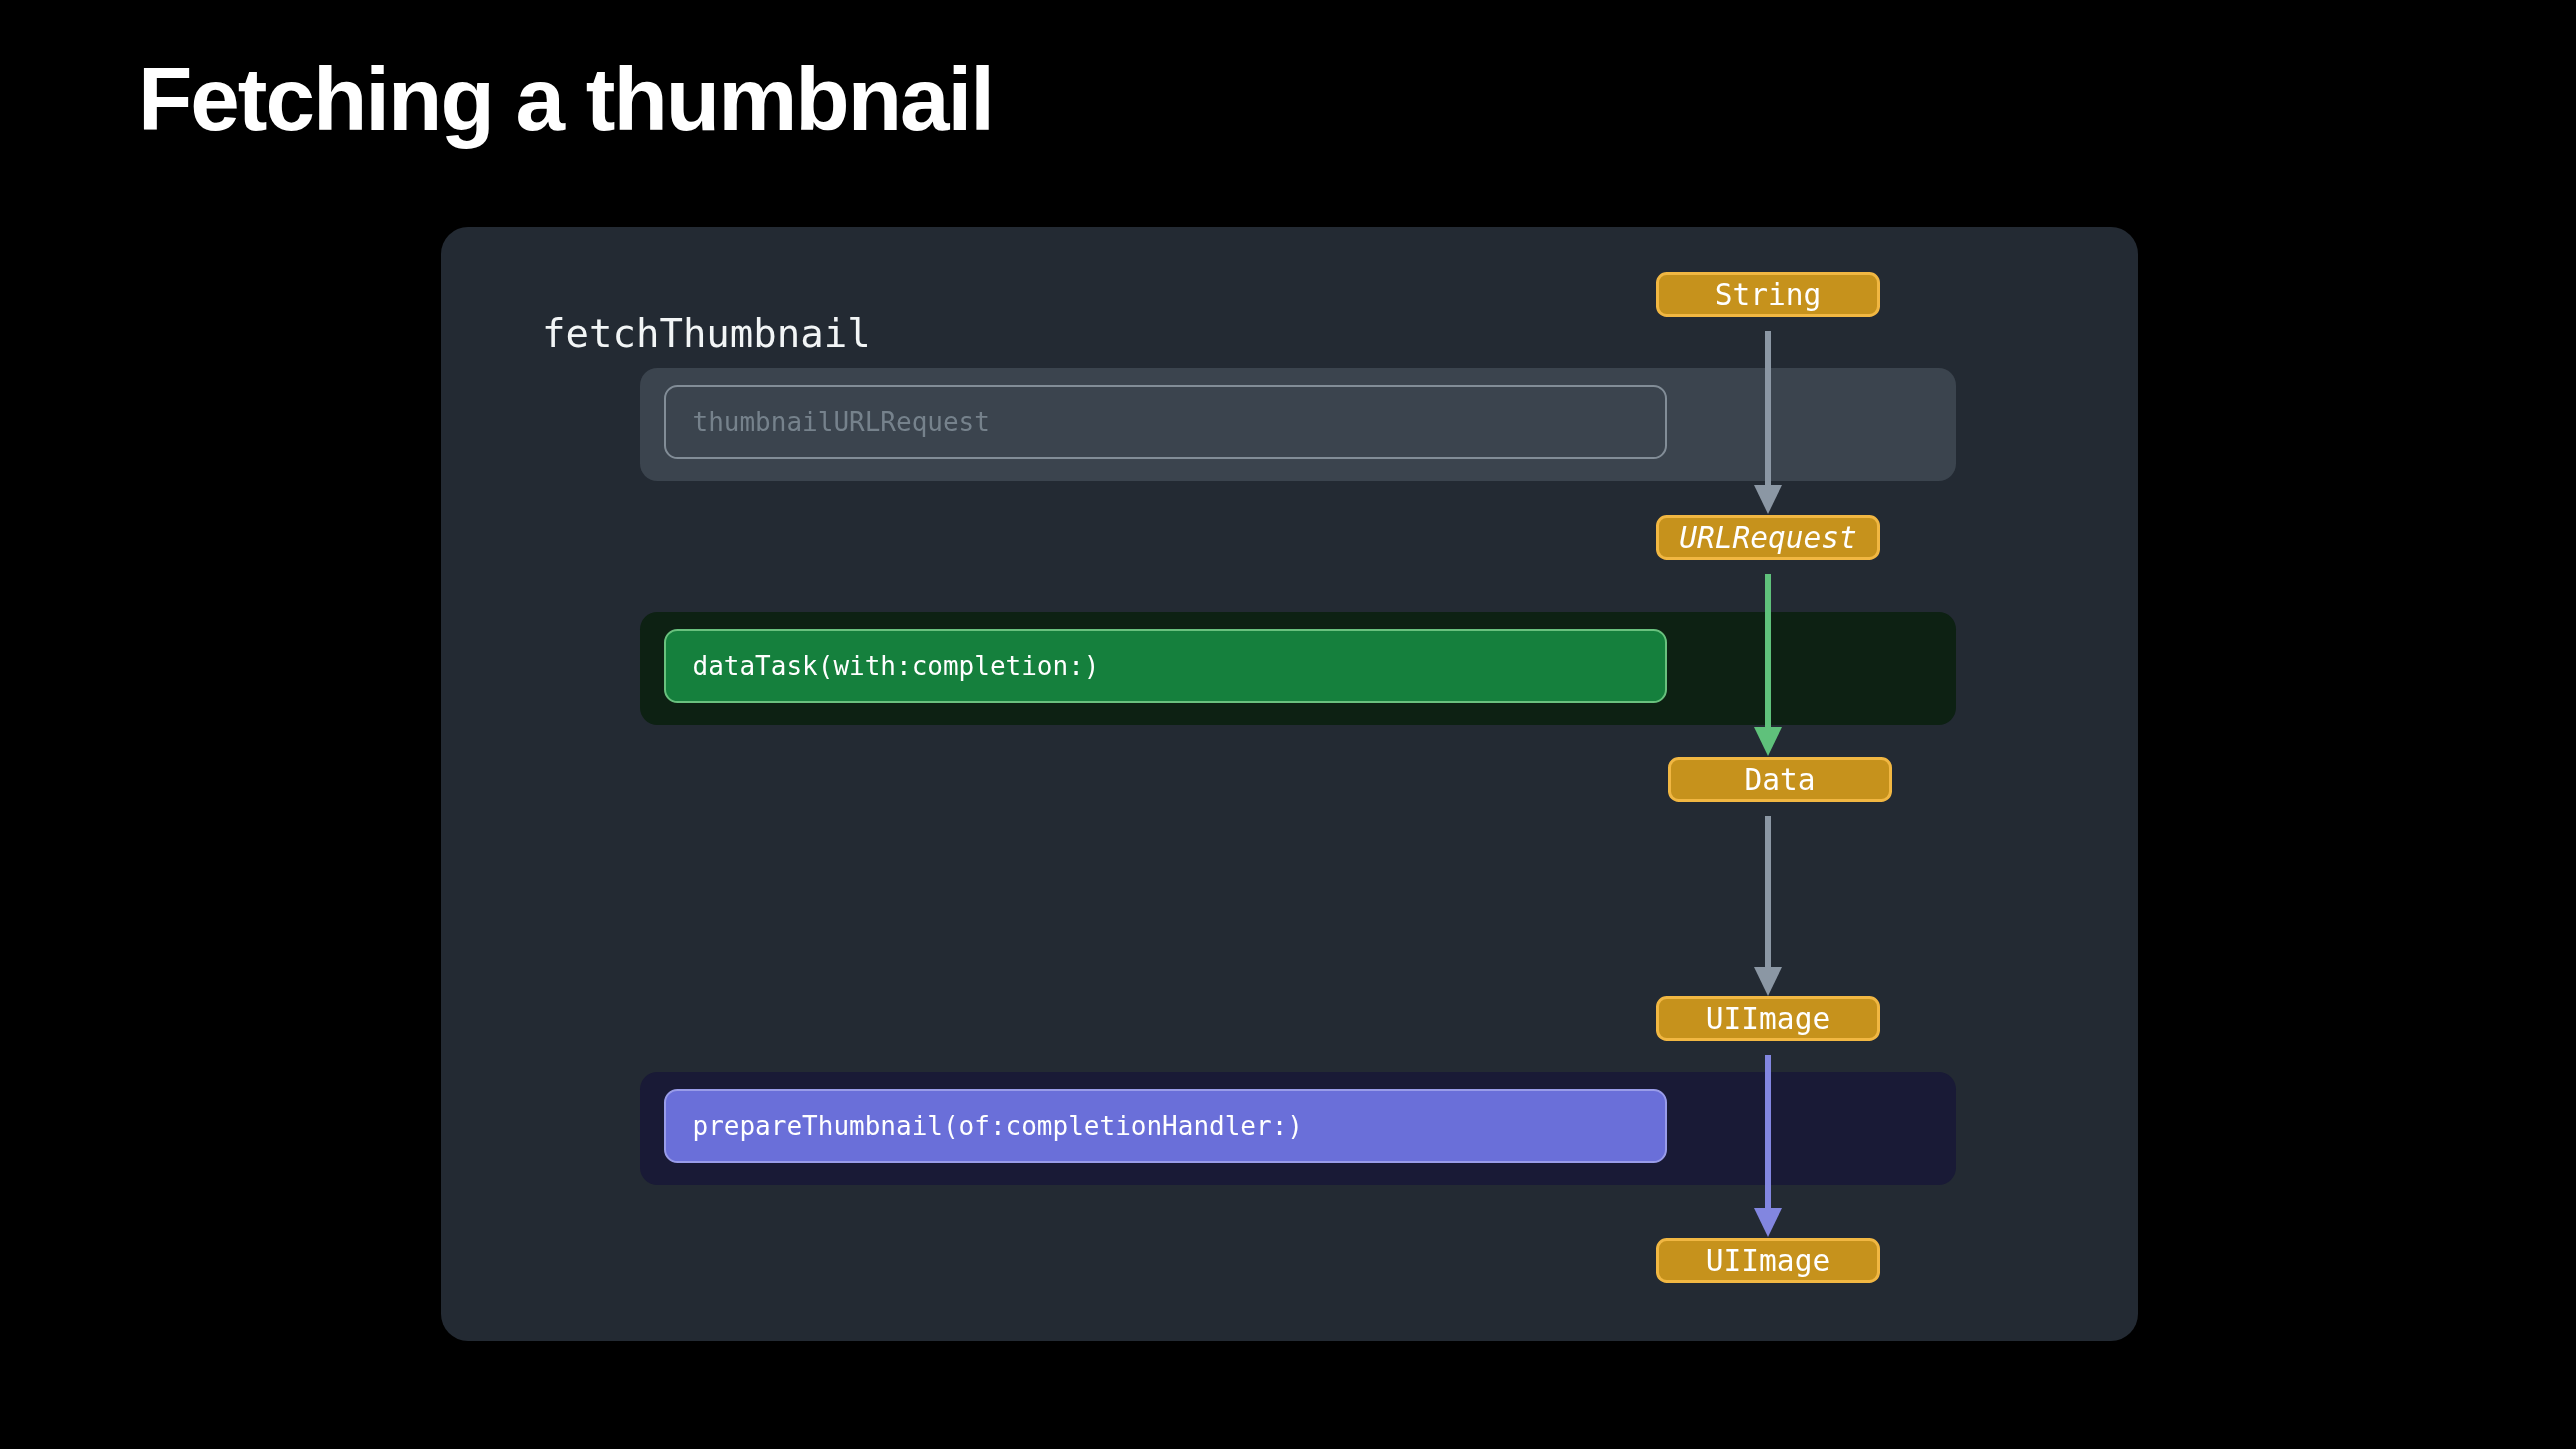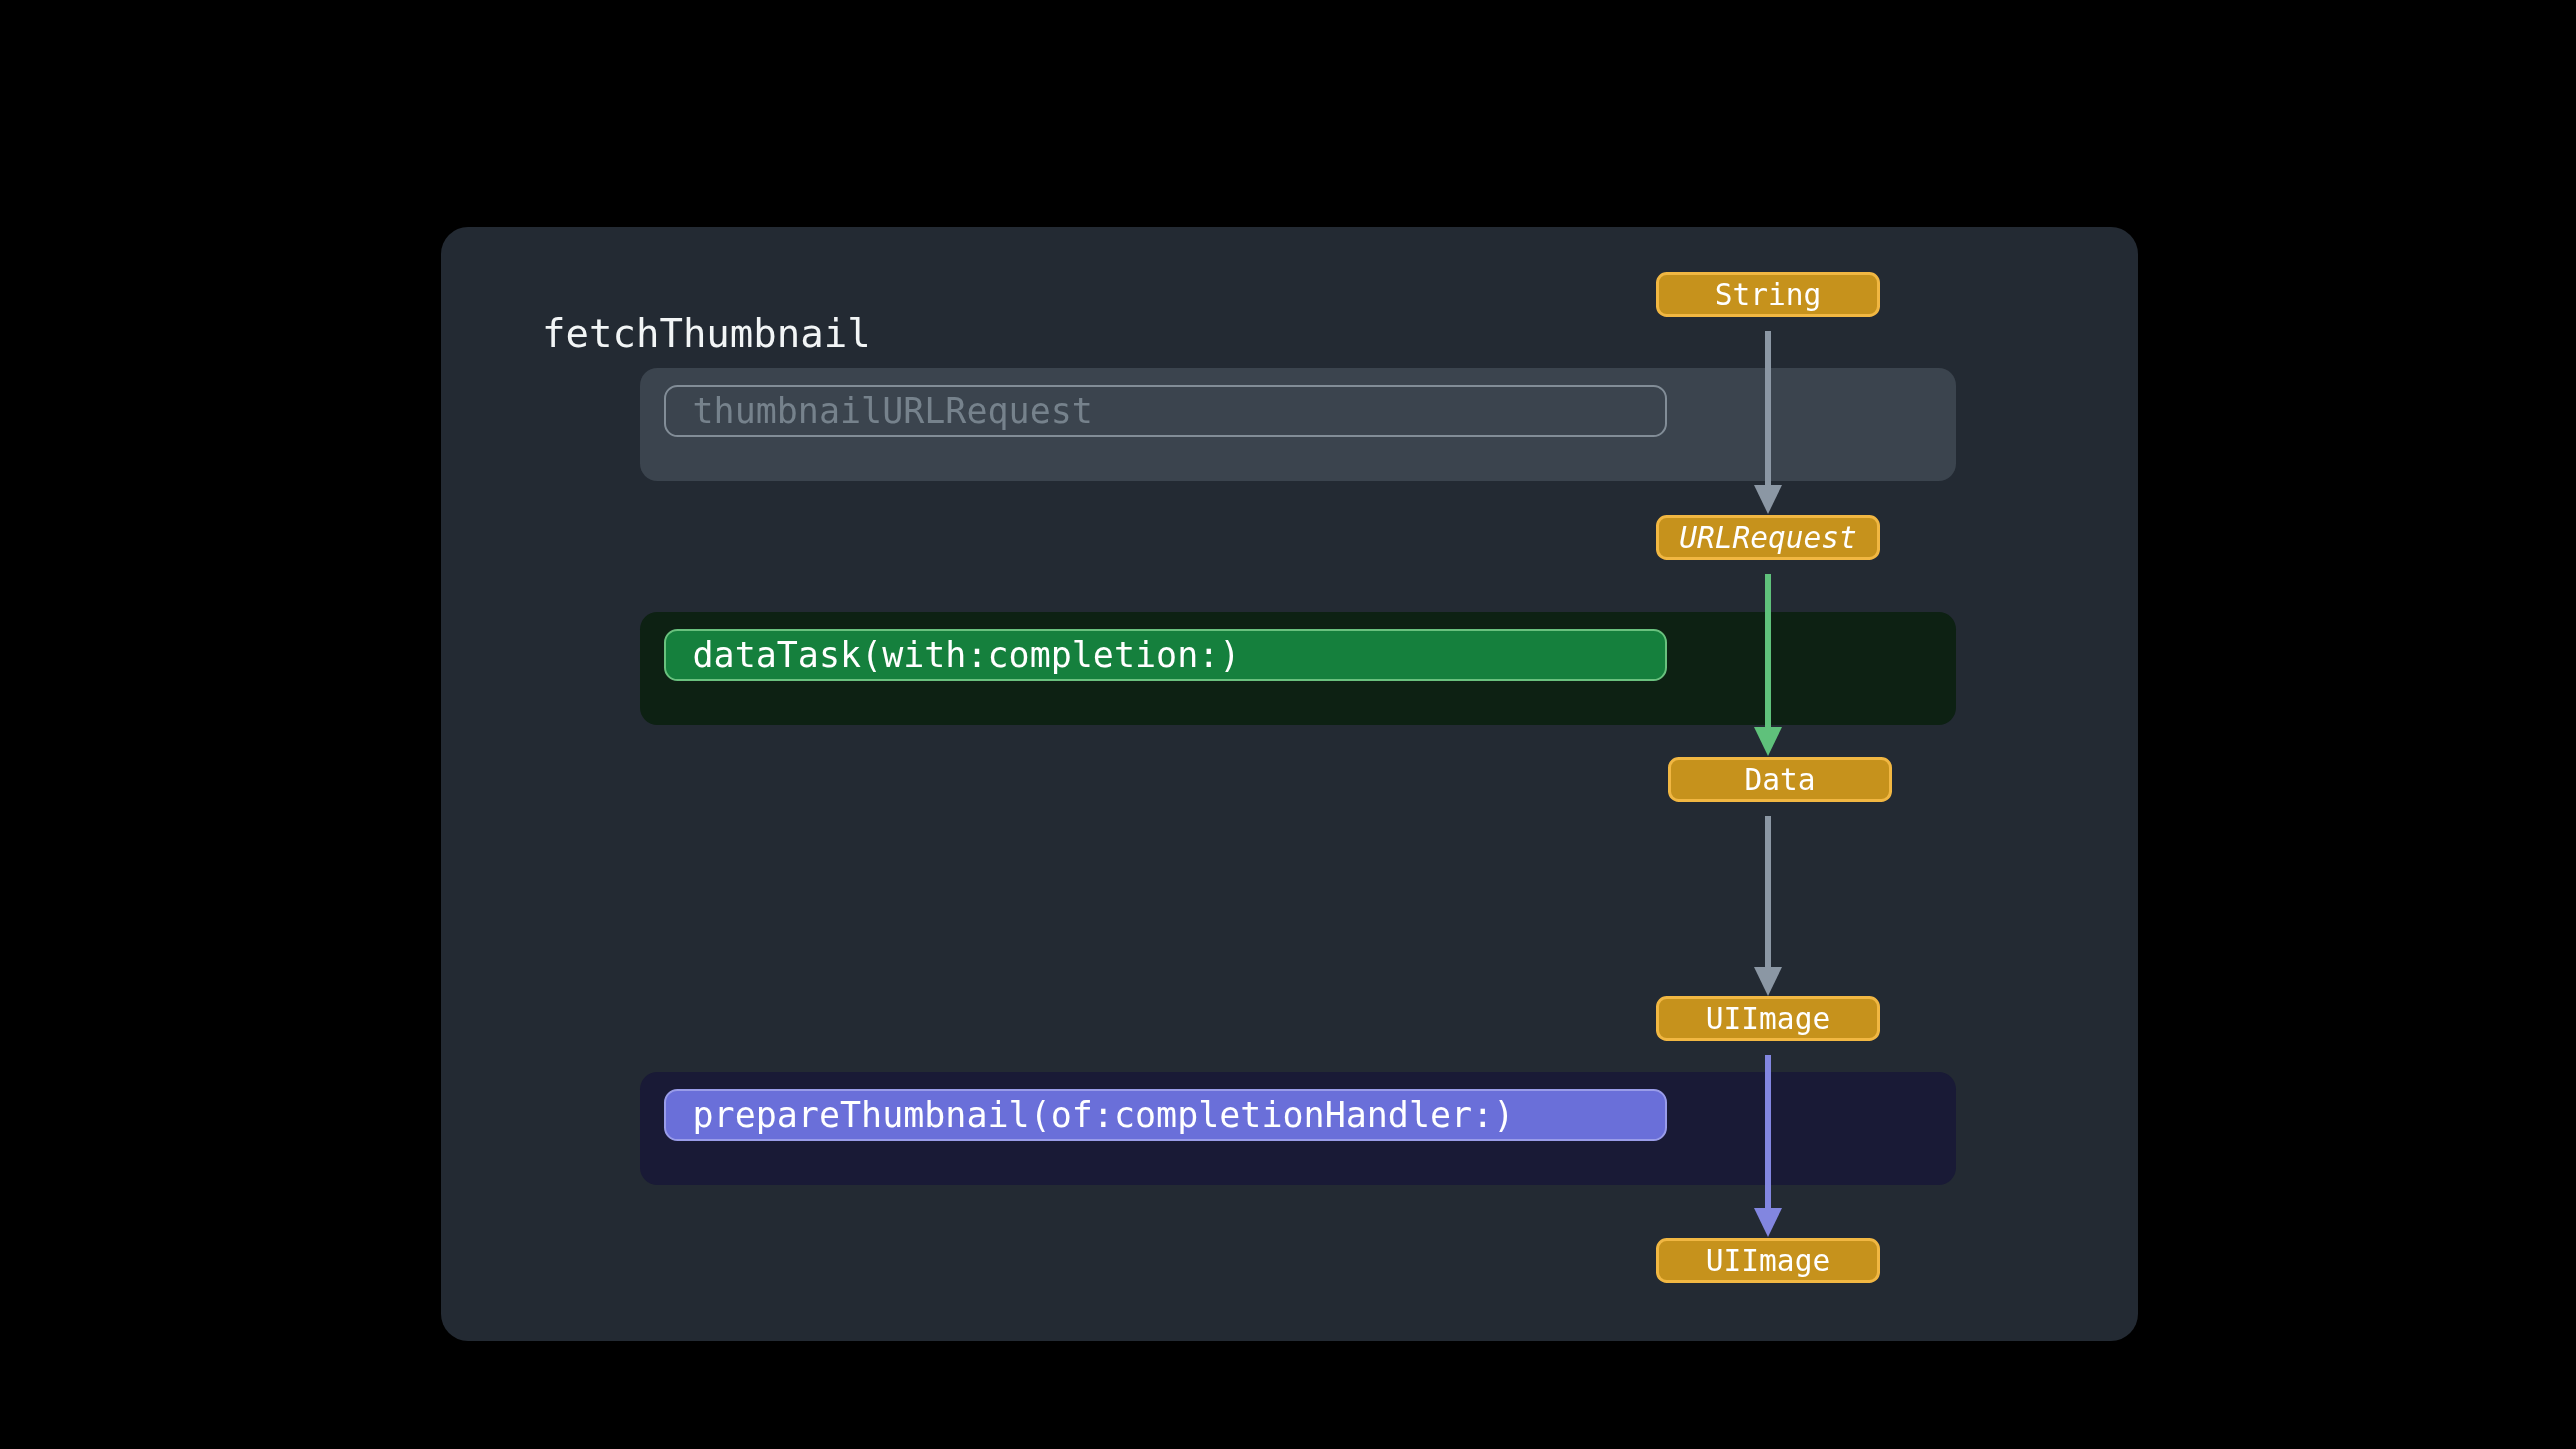--- a/index.html
+++ b/index.html
@@ -56,28 +56,28 @@
   }
   .row-gray   { background: #3B444E; }
   .row-green  { background: #0D2113; }
   .row-purple { background: #191A36; }
 
   .row-inner {
     position: absolute;
     left: 23.5px;
     top: 17.4px;
     width: 1003px;
-    height: 52px;
+    height: 74px;
     border-radius: 13.4px;
     box-sizing: border-box;
     display: flex;
     align-items: center;
     padding-left: 27px;
     font-family: "DejaVu Sans Mono", "Liberation Mono", monospace;
-    font-size: 35px;
+    font-size: 26px;
     white-space: pre;
   }
   .inner-gray {
     border: 2px solid #828D97;
     color: #76828C;
     background: transparent;
   }
   .inner-green {
     border: 2.7px solid #69C17E;
     background: #15803d;
@@ -149,20 +149,21 @@
   .a3-line { top: 589px;  height: 151px; }
   .a3-head { top: 740px; }
   .a4-line { top: 828px; height: 153px; }
   .a4-head { top: 981px; }
 </style>
 </head>
 <body>
 
 <div class="stage">
 
+  <h1 class="slide-title">Fetching a thumbnail</h1>
 
   <div class="panel">
 
     <div class="fn-label">fetchThumbnail</div>
 
     <div class="row row-gray row1">
       <div class="row-inner inner-gray">thumbnailURLRequest</div>
     </div>
 
     <div class="row row-green row2">

